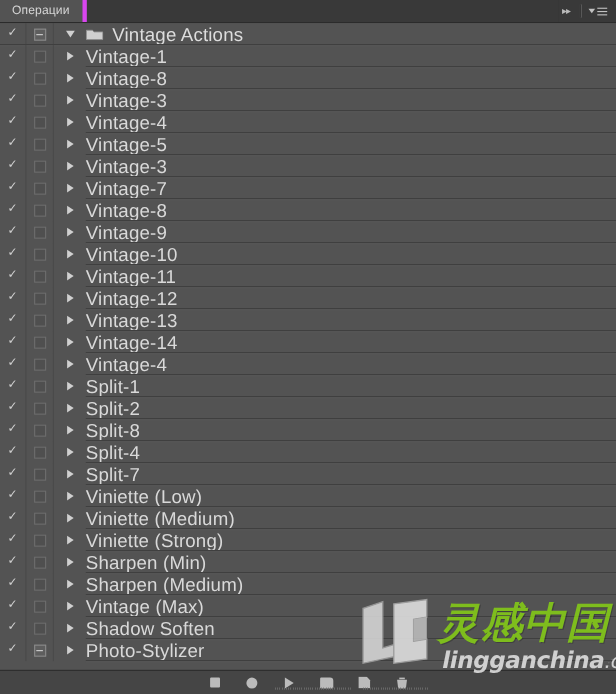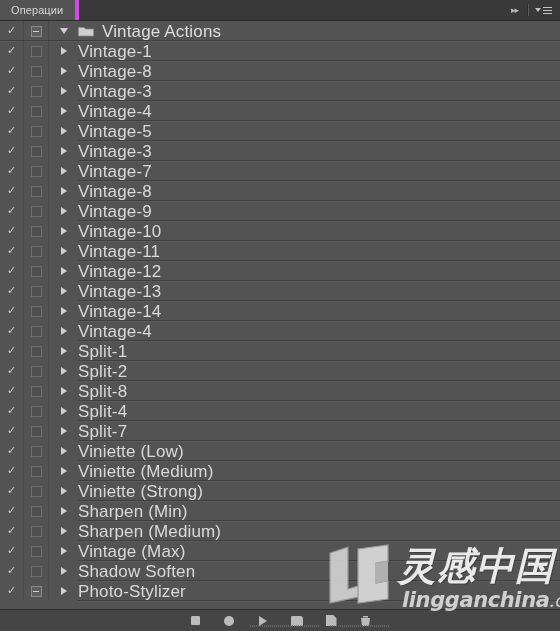--- a/index.html
+++ b/index.html
@@ -300,21 +300,21 @@
     top: 2px;
     width: 72px;
     height: 62px;
   }
   .wm-cn {
     position: absolute;
     left: 74px;
     top: 4px;
     font-size: 38px;
     line-height: 42px;
-    color: #ffffff;
+    color: #84cc16;
     font-family: "DejaVu Sans", sans-serif;
     font-style: italic;
     font-weight: bold;
     letter-spacing: 1px;
     white-space: nowrap;
     text-shadow: 1px 1px 0 rgba(0,0,0,.25);
   }
   .wm-en {
     position: absolute;
     left: 78px;

